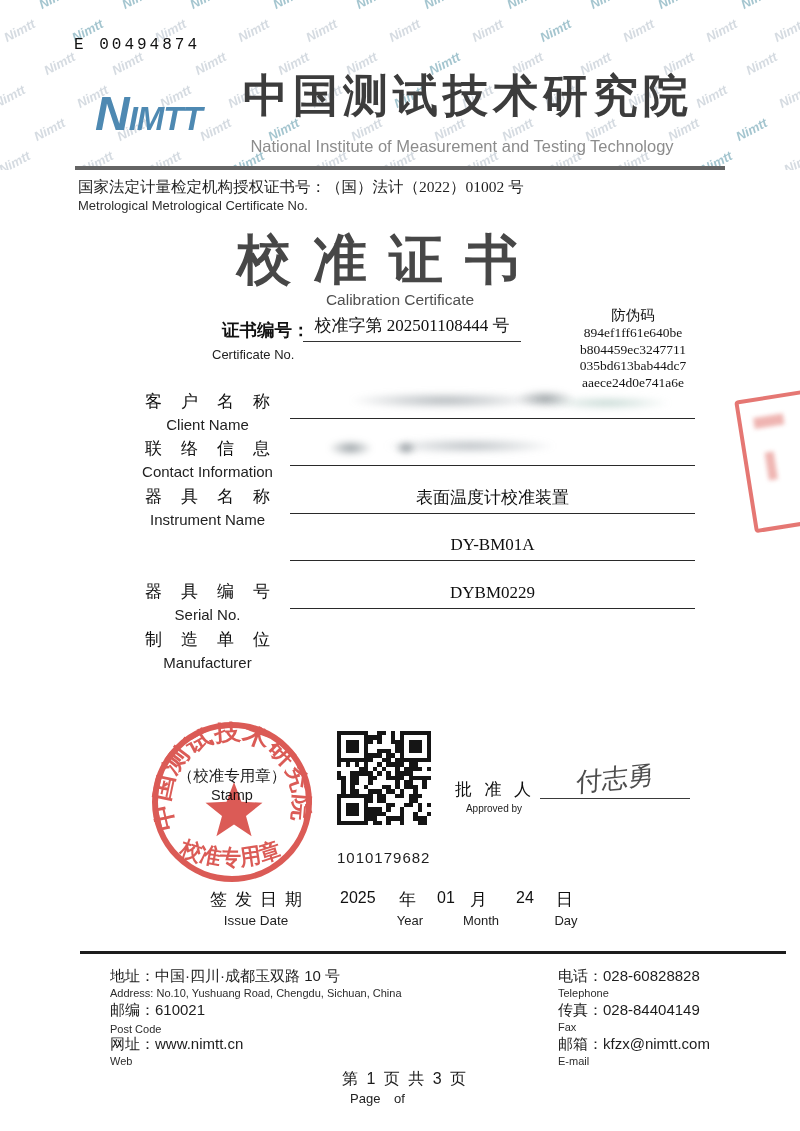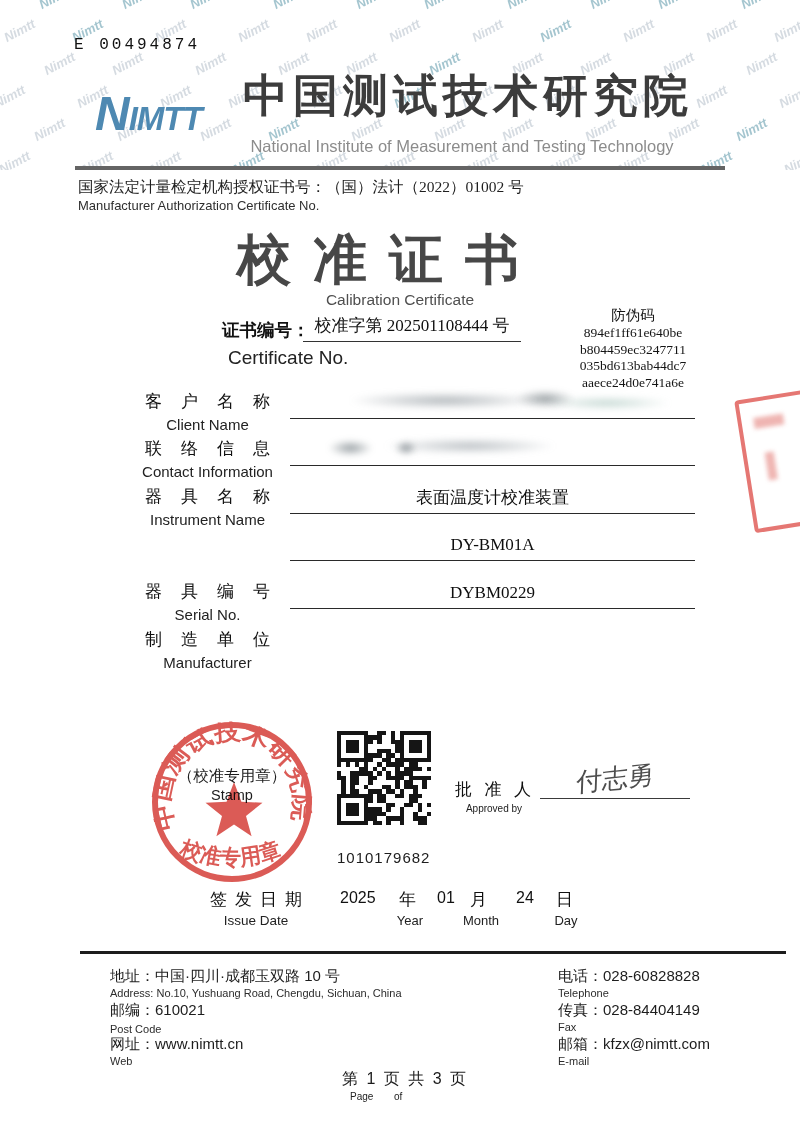--- a/index.html
+++ b/index.html
@@ -24,21 +24,21 @@
   .authcn{left:78px;top:177px;font-size:15.5px;color:#1f1f1f;}
   .authen{left:78px;top:198px;font-size:13px;color:#2e2e2e;}
   
   .titlecn{left:0;top:224px;width:800px;font-size:54px;font-weight:600;color:#474747;letter-spacing:22px;}
   .titlecn span{margin-left:-22px;}
   .titleen{left:0;top:291px;width:800px;font-size:15.5px;color:#4f4f4f;}
   
   .certlabel{left:222px;top:318px;font-size:17.5px;font-weight:600;color:#111;}
   .certline{left:303px;top:314px;width:218px;height:27px;border-bottom:1.5px solid #333;}
   .certval{width:100%;text-align:center;font-size:17px;color:#111;}
-  .certen{left:228px;top:347px;font-size:19px;color:#222;}
+  .certen{left:212px;top:347px;font-size:13px;color:#222;}
   .seccode{left:553px;top:306px;width:160px;text-align:center;color:#141414;}
   .seccode .t{font-size:14.5px;}
   .seccode .c{font-size:13.5px;line-height:16.5px;}
   
   .flabel{font-size:17px;color:#101010;font-weight:500;width:125px;}
   .fsub{width:125px;text-align:center;font-size:15px;color:#222;white-space:nowrap;display:flex;justify-content:center;}
   .fline{width:405px;height:28px;border-bottom:1.3px solid #2a2a2a;position:absolute;left:290px;}
   .fval{width:100%;text-align:center;font-size:17px;line-height:26px;color:#0e0e0e;}
   .smudge{position:absolute;border-radius:50%;filter:blur(3px);}
   
@@ -60,21 +60,21 @@
   .den{font-size:13px;color:#222;top:913px;text-align:center;}
   
   .edgestamp{left:744px;top:392px;width:95px;height:126px;border:4px solid rgba(222,85,80,.8);
              border-radius:4px;transform:rotate(-9deg);}
   .edgestamp i{position:absolute;background:rgba(220,90,85,.45);filter:blur(2px);display:block;}
   
   .frule{left:80px;top:951px;width:706px;height:3px;background:#1c1c1c;}
   .fcn{font-size:15px;color:#1d1d1d;}
   .fen{font-size:11px;color:#2c2c2c;}
   .pagecn{left:0;top:1069px;width:810px;text-align:center;font-size:16px;letter-spacing:2px;color:#1b1b1b;}
-  .pageen{font-size:10px;color:#222;top:1091px;}
+  .pageen{font-size:13px;color:#222;top:1091px;}
 </style>
 </head>
 <body>
 
 <div class="page">
   <div id="wm">
       <span class="wm-tile" style="left: 38px; top: -10px; color: rgba(90, 150, 168, 0.55);">Nimtt</span>
       <span class="wm-tile" style="left: 121px; top: -10px; color: rgba(90, 150, 168, 0.55);">Nimtt</span>
       <span class="wm-tile" style="left: 189px; top: -10px; color: rgba(90, 150, 168, 0.55);">Nimtt</span>
       <span class="wm-tile" style="left: 272px; top: -10px; color: rgba(90, 150, 168, 0.55);">Nimtt</span>
@@ -140,21 +140,21 @@
     </div>
 
   <div class="content">
 
     <div class="abs serial mono">E 00494874</div>
     <div class="abs logo">NIMTT</div>
     <div class="abs orgcn serif">中国测试技术研究院</div>
     <div class="abs orgen center">National Institute of Measurement and Testing Technology</div>
     <div class="abs rule1"></div>
     <div class="abs authcn serif">国家法定计量检定机构授权证书号：（国）法计（2022）01002 号</div>
-    <div class="abs authen">Manufacturer Authorization Certificate No.</div>
+    <div class="abs authen">Metrological Metrological Certificate No.</div>
 
     <div class="abs titlecn serif center"><span>校准证书</span></div>
     <div class="abs titleen center">Calibration Certificate</div>
 
     <div class="abs certlabel">证书编号：</div>
     <div class="abs certline">
       <div class="certval serif">校准字第 202501108444 号</div>
     </div>
     <div class="abs certen">Certificate No.</div>
 

